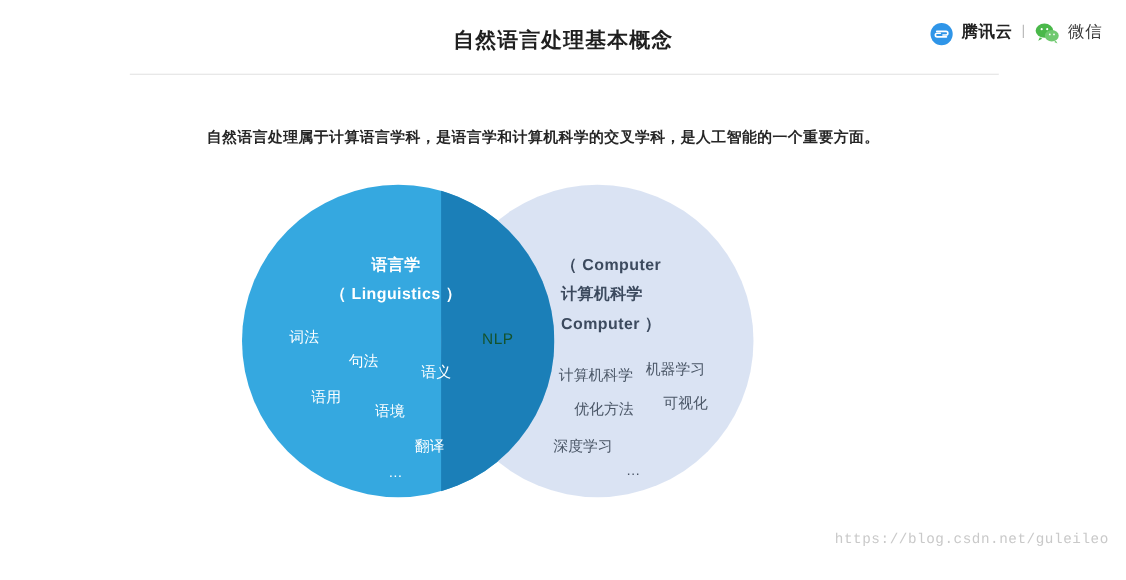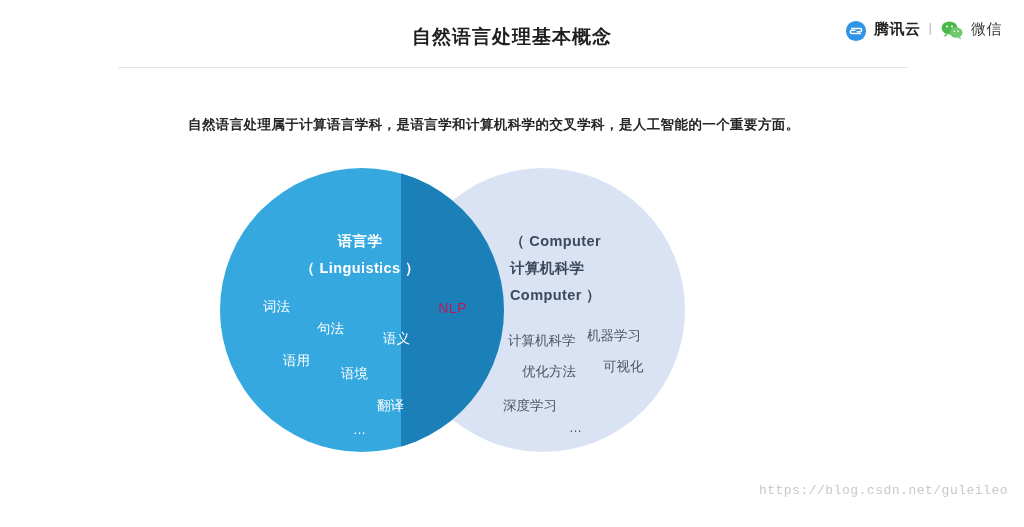--- a/index.html
+++ b/index.html
@@ -156,21 +156,21 @@
     width: 180px;
     color: #3c4a5e;
     font-size: 14.5px;
     line-height: 27px;
     text-align: left;
   }
   .label-nlp {
     left: 215px;
     top: 140px;
     width: 65px;
-    color: #be185d;
+    color: #14532d;
     font-size: 14px;
     font-weight: normal;
     text-align: center;
   }
 
   .term {
     position: absolute;
     font-size: 13.5px;
     white-space: nowrap;
   }

